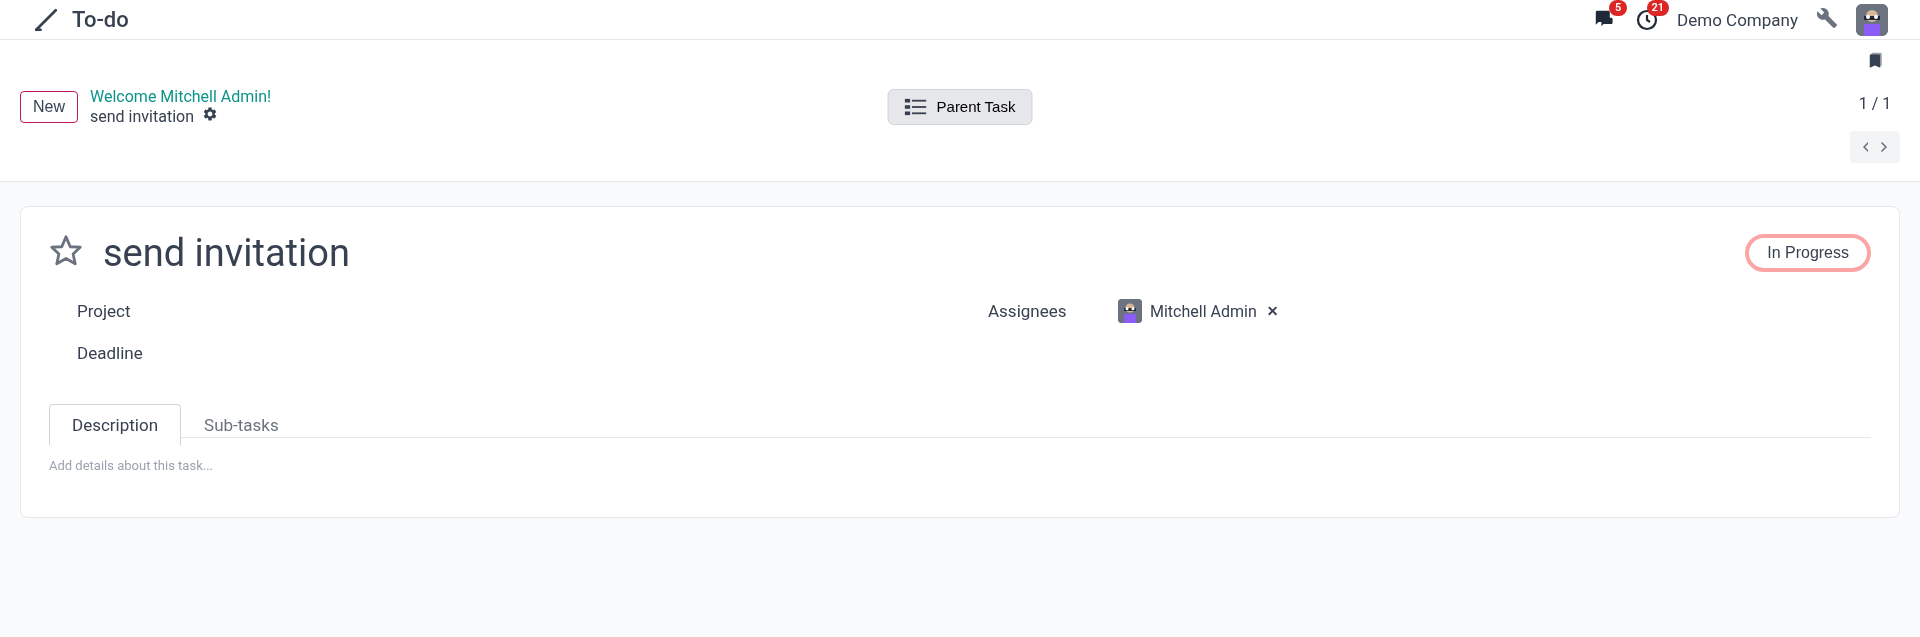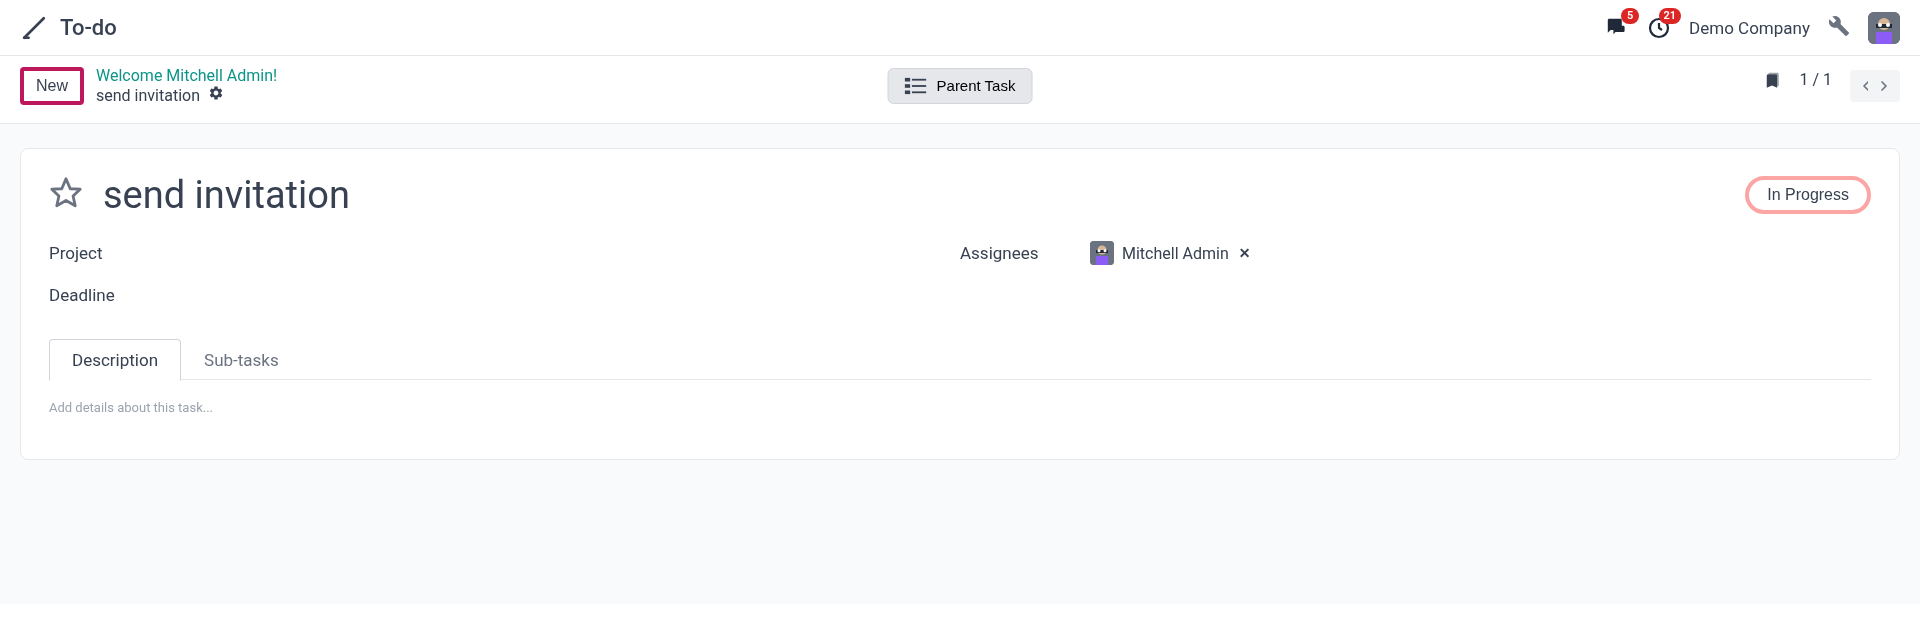--- a/index.html
+++ b/index.html
@@ -9,24 +9,24 @@
     }
     body {
       font-family: -apple-system, BlinkMacSystemFont, "Segoe UI", Roboto, Helvetica, Arial, sans-serif;
       background: #fff;
       color: #1f2937;
     }
     .top-bar {
       display: flex;
       align-items: center;
       justify-content: space-between;
-      padding: 8px 20px;
+      padding: 8px 32px;
       border-bottom: 1px solid #e5e7eb;
       background: #fff;
-      height: 56px;
+      height: 40px;
     }
     .top-left {
       display: flex;
       align-items: center;
       gap: 12px;
     }
     .app-icon {
       width: 28px;
       height: 28px;
       display: flex;
@@ -96,21 +96,21 @@
       padding: 10px 20px 18px 20px;
       border-bottom: 1px solid #e5e7eb;
       background: #fff;
     }
     .sub-left {
       display: flex;
       align-items: center;
       gap: 12px;
     }
     .new-btn {
-      border: 4px solid #be185d;
+      border: 1px solid #be185d;
       background: #fff;
       padding: 6px 12px;
       border-radius: 4px;
       font-size: 16px;
       color: #374151;
       cursor: pointer;
     }
     .breadcrumb {
       display: flex;
       flex-direction: column;
@@ -142,22 +142,23 @@
       background: #e5e7eb;
       border: 1px solid #d1d5db;
       border-radius: 6px;
       padding: 8px 16px;
       font-size: 15px;
       color: #000000;
       cursor: pointer;
     }
     .sub-right {
       display: flex;
-      align-items: flex-start;
+      align-items: center;
       gap: 18px;
+      flex-direction: column;
     }
     .bookmark-icon {
       color: #374151;
       cursor: pointer;
     }
     .pager {
       font-size: 16px;
       color: #374151;
     }
     .nav-btn {
@@ -222,20 +223,21 @@
     }
     .field-row {
       display: flex;
       align-items: center;
       gap: 40px;
     }
     .field-label {
       font-size: 17px;
       color: #374151;
       min-width: 90px;
+      margin-left: 28px;
     }
     .assignee-tag {
       display: flex;
       align-items: center;
       gap: 8px;
       font-size: 16px;
       color: #374151;
     }
     .assignee-avatar {
       width: 24px;
@@ -258,21 +260,21 @@
       gap: 0;
     }
     .tab {
       padding: 10px 22px;
       font-size: 17px;
       color: #6b7280;
       cursor: pointer;
       border: 1px solid transparent;
       border-bottom: none;
       position: relative;
-      top: 2px;
+      top: 9px;
     }
     .tab.active {
       color: #374151;
       border: 1px solid #d1d5db;
       border-bottom: 1px solid #fff;
       border-radius: 4px 4px 0 0;
       background: #fff;
     }
     .tab-content {
       padding: 20px 0;

